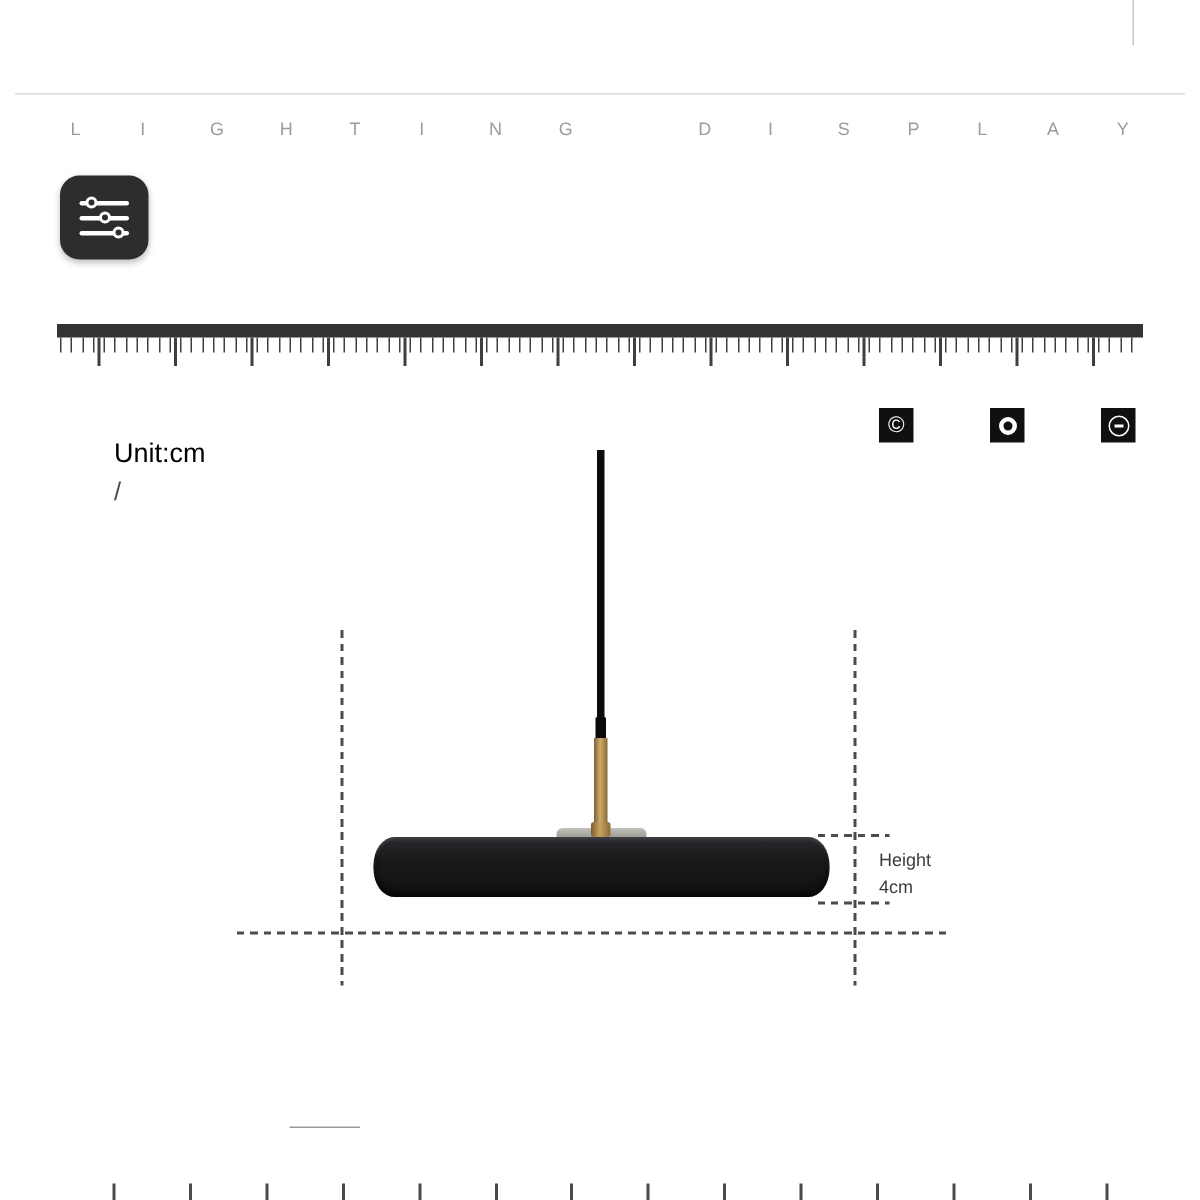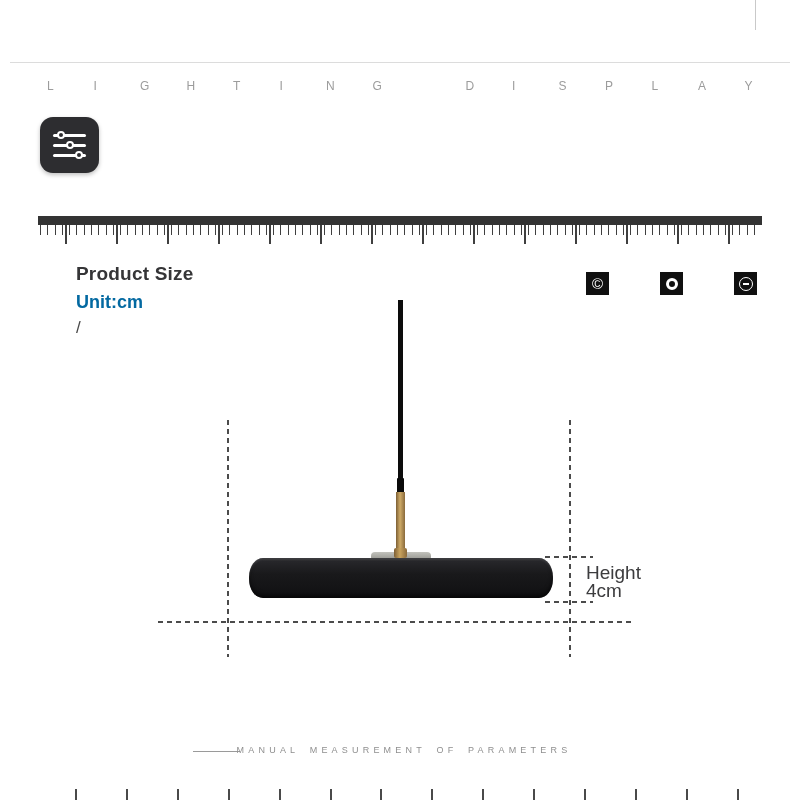--- a/index.html
+++ b/index.html
@@ -35,21 +35,21 @@
     position:absolute;width:4px;height:4px;border:2.5px solid #fff;border-radius:50%;
     background:#2d2d30;top:-3px;
   }
 
   
   .ruler-bar{left:38px;top:216px;width:724px;height:9px;background:#333333;}
   .tick{position:absolute;background:#3f3f3f;}
 
   
   .product-title{left:76px;top:263px;font-size:19px;font-weight:bold;color:#353537;letter-spacing:.2px;}
-  .product-unit{left:76px;top:292px;font-size:18px;font-weight:bold;color:#0369a1;}
+  .product-unit{left:76px;top:292px;font-size:18px;font-weight:normal;color:#000000;}
   .product-note{left:76px;top:318px;font-size:17px;font-weight:400;color:#4a4a4a;}
 
   
   .badge{width:23px;height:23px;background:#101010;top:272px;}
   .badge-glyph{
     position:absolute;left:0;top:0;width:100%;height:100%;
     display:flex;align-items:center;justify-content:center;
     color:#fff;font-size:15px;line-height:1;
   }
   .lens-ring{
@@ -82,21 +82,21 @@
 
   
   .dash-h{height:2px;background:repeating-linear-gradient(90deg,#4b4b4b 0 5px,transparent 5px 9px);}
   .dash-v{width:2px;background:repeating-linear-gradient(180deg,#4b4b4b 0 5px,transparent 5px 9px);}
   .dv-left{left:227px;top:420px;height:237px;}
   .dv-right{left:569px;top:420px;height:237px;}
   .dh-diameter{left:158px;top:621px;width:474px;}
   .dh-height-top{left:545px;top:556px;width:48px;}
   .dh-height-bottom{left:545px;top:601px;width:48px;}
 
-  .height-label{left:586px;top:564px;font-size:19px;color:#3c3c3e;line-height:18px;}
+  .height-label{left:586px;top:564px;font-size:12px;color:#3c3c3e;line-height:18px;}
   .diameter-label{left:337px;top:632px;font-size:19px;color:#3c3c3e;line-height:23px;}
 
   
   .footer-line{left:193px;top:751px;width:47px;height:1px;background:#9a9a9a;}
   .footer-note{
     left:404px;top:745px;transform:translateX(-50%);
     font-size:9px;color:#8f8f8f;letter-spacing:4.2px;word-spacing:4px;white-space:nowrap;
     font-weight:400;
   }
 </style>
@@ -248,21 +248,20 @@
       <span class="tick abs" style="left: 371px; top: 225px; width: 1.5px; height: 19px;"></span>
       <span class="tick abs" style="left: 422px; top: 225px; width: 1.5px; height: 19px;"></span>
       <span class="tick abs" style="left: 473px; top: 225px; width: 1.5px; height: 19px;"></span>
       <span class="tick abs" style="left: 524px; top: 225px; width: 1.5px; height: 19px;"></span>
       <span class="tick abs" style="left: 575px; top: 225px; width: 1.5px; height: 19px;"></span>
       <span class="tick abs" style="left: 626px; top: 225px; width: 1.5px; height: 19px;"></span>
       <span class="tick abs" style="left: 677px; top: 225px; width: 1.5px; height: 19px;"></span>
       <span class="tick abs" style="left: 728px; top: 225px; width: 1.5px; height: 19px;"></span>
     </div>
 
-  <div class="abs product-title">Product Size</div>
   <div class="abs product-unit">Unit:cm</div>
   <div class="abs product-note">/</div>
 
   <div class="abs badge" style="left:586px;">
     <span class="badge-glyph">©</span>
   </div>
   <div class="abs badge" style="left:660px;">
     <span class="lens-ring"></span>
   </div>
   <div class="abs badge" style="left:734px;">
@@ -283,21 +282,20 @@
   <div class="abs dash-h dh-height-top"></div>
   <div class="abs dash-h dh-height-bottom"></div>
 
   <div class="abs height-label">
     <div>Height</div>
     <div>4cm</div>
   </div>
 
 
   <div class="abs footer-line"></div>
-  <div class="abs footer-note">MANUAL MEASUREMENT OF PARAMETERS</div>
 
   <div id="bottom-ticks">
       <span class="tick abs" style="left: 75px; top: 789px; width: 2px; height: 11px; background: rgb(74, 74, 74);"></span>
       <span class="tick abs" style="left: 125.9px; top: 789px; width: 2px; height: 11px; background: rgb(74, 74, 74);"></span>
       <span class="tick abs" style="left: 176.8px; top: 789px; width: 2px; height: 11px; background: rgb(74, 74, 74);"></span>
       <span class="tick abs" style="left: 227.7px; top: 789px; width: 2px; height: 11px; background: rgb(74, 74, 74);"></span>
       <span class="tick abs" style="left: 278.6px; top: 789px; width: 2px; height: 11px; background: rgb(74, 74, 74);"></span>
       <span class="tick abs" style="left: 329.5px; top: 789px; width: 2px; height: 11px; background: rgb(74, 74, 74);"></span>
       <span class="tick abs" style="left: 380.4px; top: 789px; width: 2px; height: 11px; background: rgb(74, 74, 74);"></span>
       <span class="tick abs" style="left: 431.3px; top: 789px; width: 2px; height: 11px; background: rgb(74, 74, 74);"></span>

